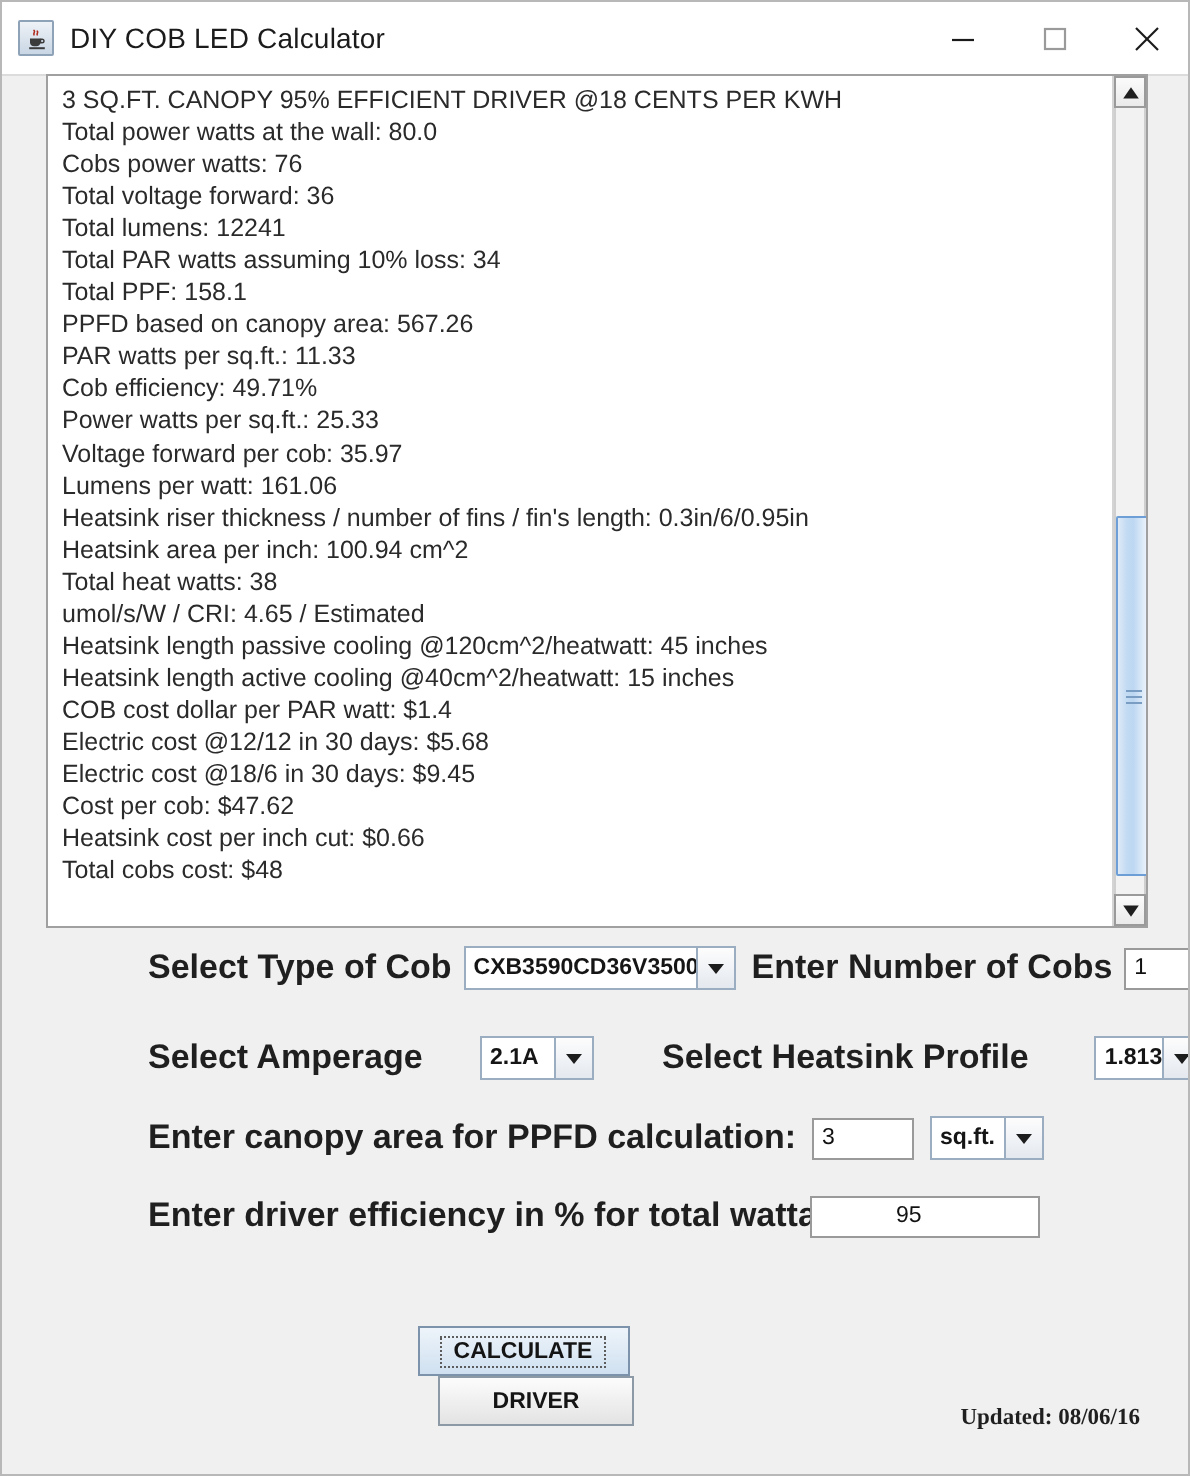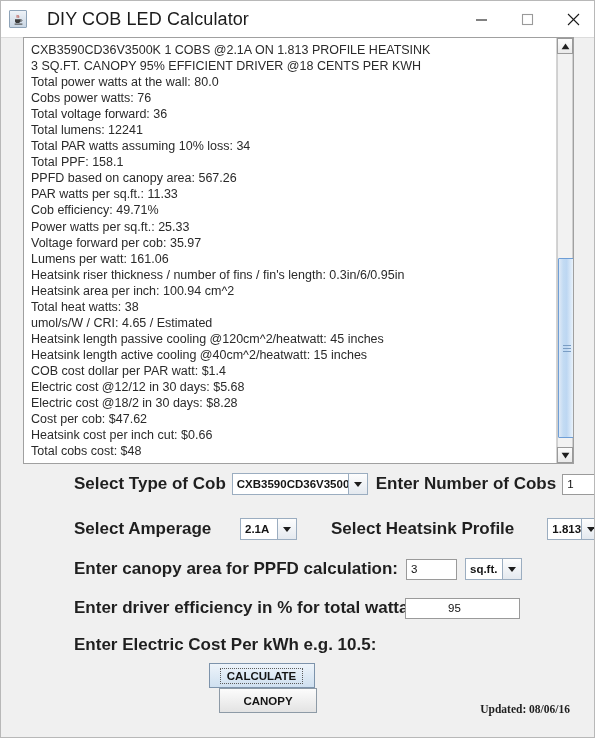--- a/index.html
+++ b/index.html
@@ -43,26 +43,25 @@
     background: linear-gradient(#eef2f7, #c9d6e4);
     border: 1px solid #8ea3b8;
     border-radius: 1px;
     box-sizing: border-box;
     display: flex;
     align-items: center;
     justify-content: center;
   }
   .title-icon svg { display: block; }
   .title-text {
-    font-size: 18px;
+    font-size: 14px;
     color: #1b1b1b;
     font-family: "Liberation Sans", sans-serif;
     letter-spacing: 0.1px;
     white-space: nowrap;
-    margin-left: 12px;
   }
   .win-controls {
     position: absolute;
     right: 0; top: 0;
     height: 37px;
     display: flex;
     align-items: stretch;
   }
   .win-btn {
     width: 46px;
@@ -304,21 +303,20 @@
         <svg width="15" height="15" viewBox="0 0 15 15">
             <line x1="2" y1="2" x2="13" y2="13" stroke="#1a1a1a" stroke-width="1.1"></line>
             <line x1="13" y1="2" x2="2" y2="13" stroke="#1a1a1a" stroke-width="1.1"></line>
           </svg>
       </div>
     </div>
   </div>
 
   <div class="textarea-wrap">
     <div class="textarea-inner" id="outlines">
-        <div class="out-line">CXB3590CD36V3500K 1 COBS @2.1A ON 1.813 PROFILE HEATSINK</div>
         <div class="out-line">3 SQ.FT. CANOPY 95% EFFICIENT DRIVER @18 CENTS PER KWH</div>
         <div class="out-line">Total power watts at the wall: 80.0</div>
         <div class="out-line">Cobs power watts: 76</div>
         <div class="out-line">Total voltage forward: 36</div>
         <div class="out-line">Total lumens: 12241</div>
         <div class="out-line">Total PAR watts assuming 10% loss: 34</div>
         <div class="out-line">Total PPF: 158.1</div>
         <div class="out-line">PPFD based on canopy area: 567.26</div>
         <div class="out-line">PAR watts per sq.ft.: 11.33</div>
         <div class="out-line">Cob efficiency: 49.71%</div>
@@ -326,21 +324,21 @@
         <div class="out-line">Voltage forward per cob: 35.97</div>
         <div class="out-line">Lumens per watt: 161.06</div>
         <div class="out-line">Heatsink riser thickness / number of fins / fin's length: 0.3in/6/0.95in</div>
         <div class="out-line">Heatsink area per inch: 100.94 cm^2</div>
         <div class="out-line">Total heat watts: 38</div>
         <div class="out-line">umol/s/W / CRI: 4.65 / Estimated</div>
         <div class="out-line">Heatsink length passive cooling @120cm^2/heatwatt: 45 inches</div>
         <div class="out-line">Heatsink length active cooling @40cm^2/heatwatt: 15 inches</div>
         <div class="out-line">COB cost dollar per PAR watt: $1.4</div>
         <div class="out-line">Electric cost @12/12 in 30 days: $5.68</div>
-        <div class="out-line">Electric cost @18/2 in 30 days: $8.28</div>
+        <div class="out-line">Electric cost @18/6 in 30 days: $9.45</div>
         <div class="out-line">Cost per cob: $47.62</div>
         <div class="out-line">Heatsink cost per inch cut: $0.66</div>
         <div class="out-line">Total cobs cost: $48</div>
       </div>
 
     <div class="vscroll">
       <div class="sb-btn up">
         <svg width="9" height="7" viewBox="0 0 9 7">
             <polygon points="4.5,0.6 8.4,6.2 0.6,6.2" fill="#1f1f1f"></polygon>
           </svg>
@@ -395,27 +393,26 @@
         <span class="carrow"></span>
       </div>
     </div>
 
     <div class="row" style="left:73px; top:131px; width:450px;">
       <span class="lbl">Enter driver efficiency in % for total wattage:</span>
       <div class="tfield" style="width:115px; position:absolute; left:331px;padding-left:42px;">95</div>
     </div>
 
     <div class="row" style="left:73px; top:168px; width:450px;">
-      <span class="lbl">Enter Electric Cost Per kWh e.g. 10.5:</span>
     </div>
 
     <div class="row" style="left:205px; top:196px;flex-direction:column;">
       <div class="btn focused" style="width:106px;">
         <span class="inner">CALCULATE</span>
       </div>
       <div class="btn" style="width:98px; margin-left:13px;">
-        <span class="inner">CANOPY</span>
+        <span class="inner">DRIVER</span>
       </div>
     </div>
   </div>
 
   <div class="updated">Updated: 08/06/16</div>
 </div>
 
 </body></html>

